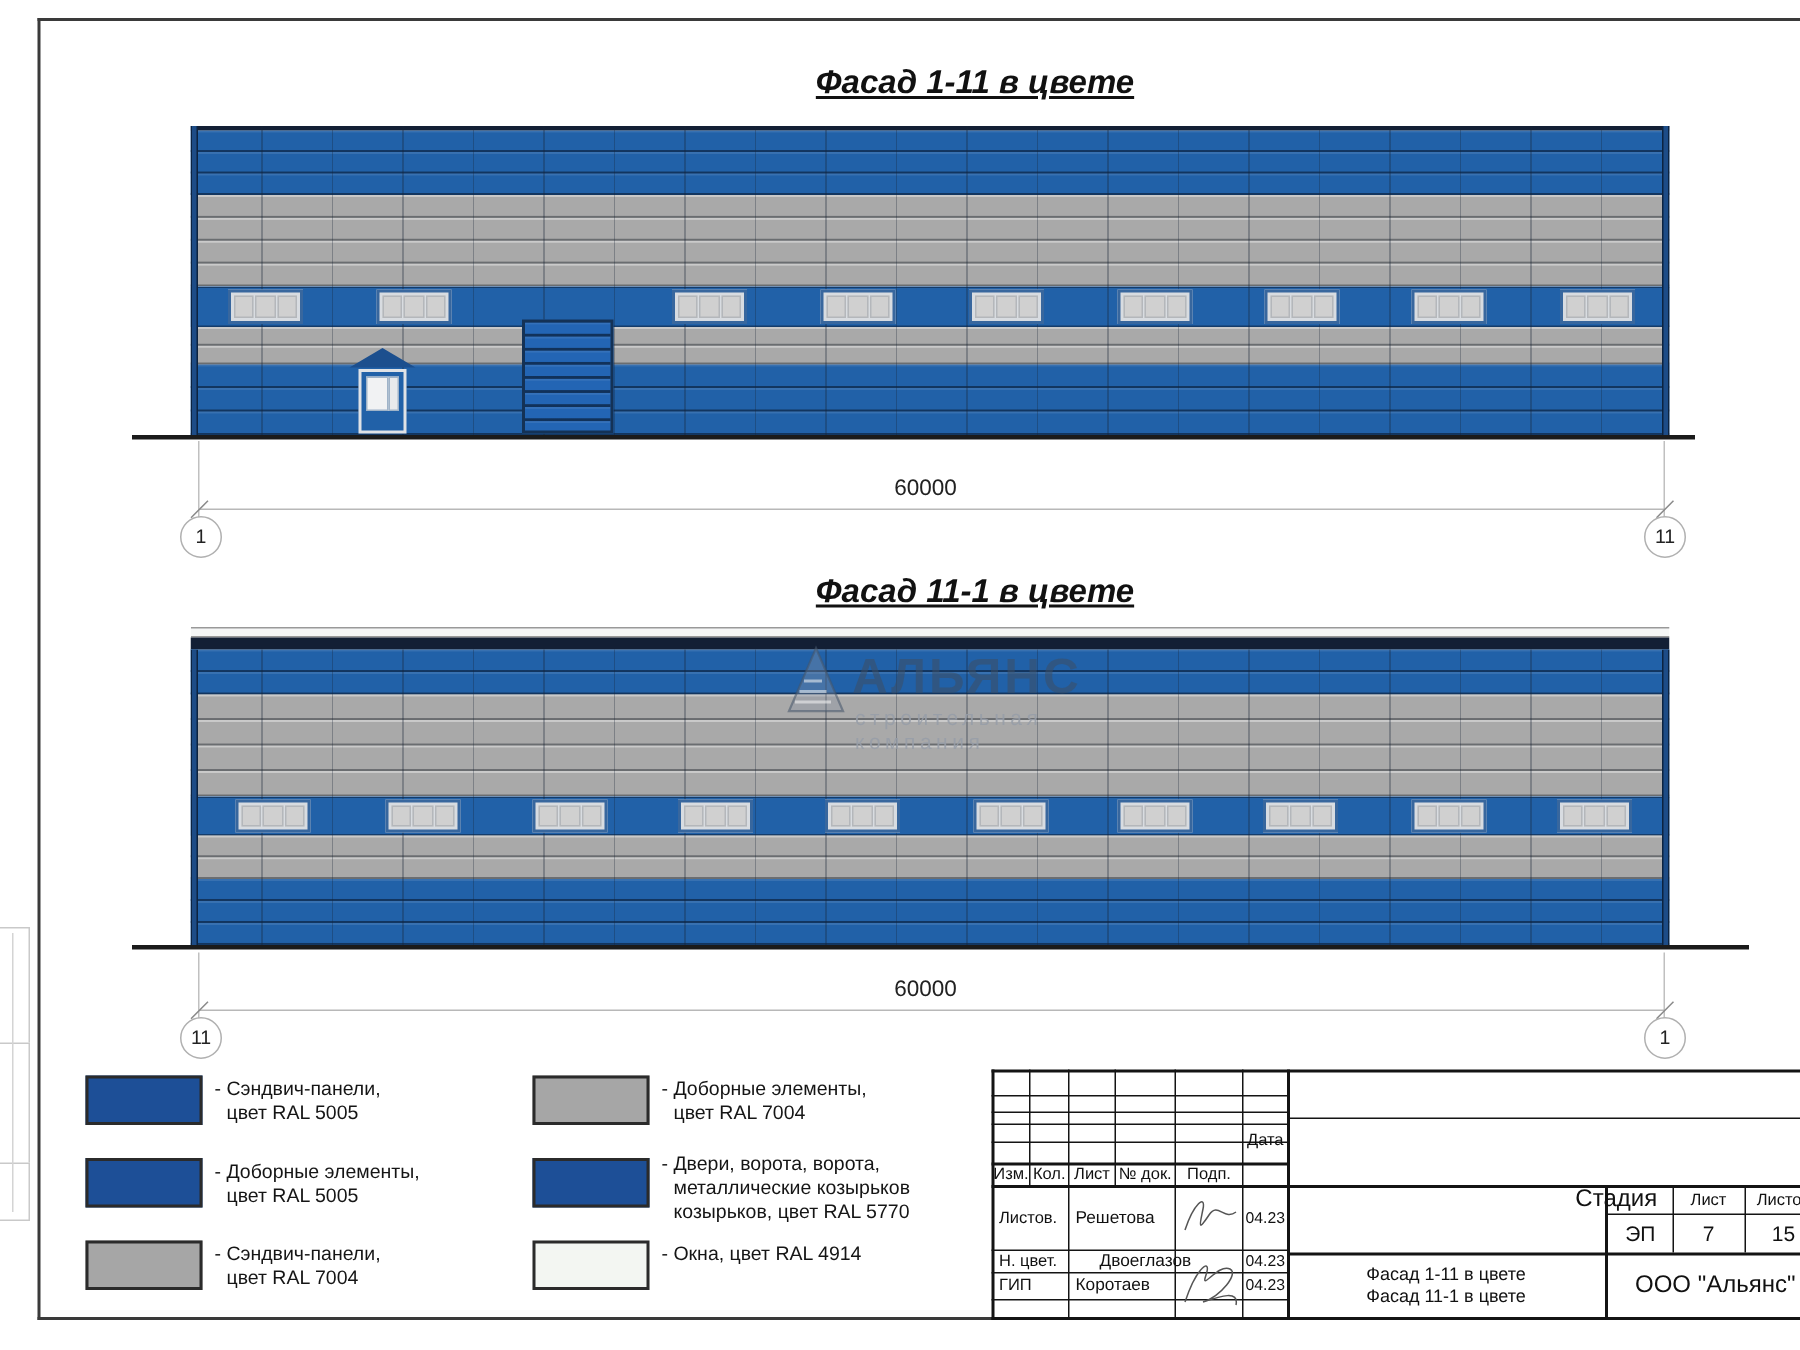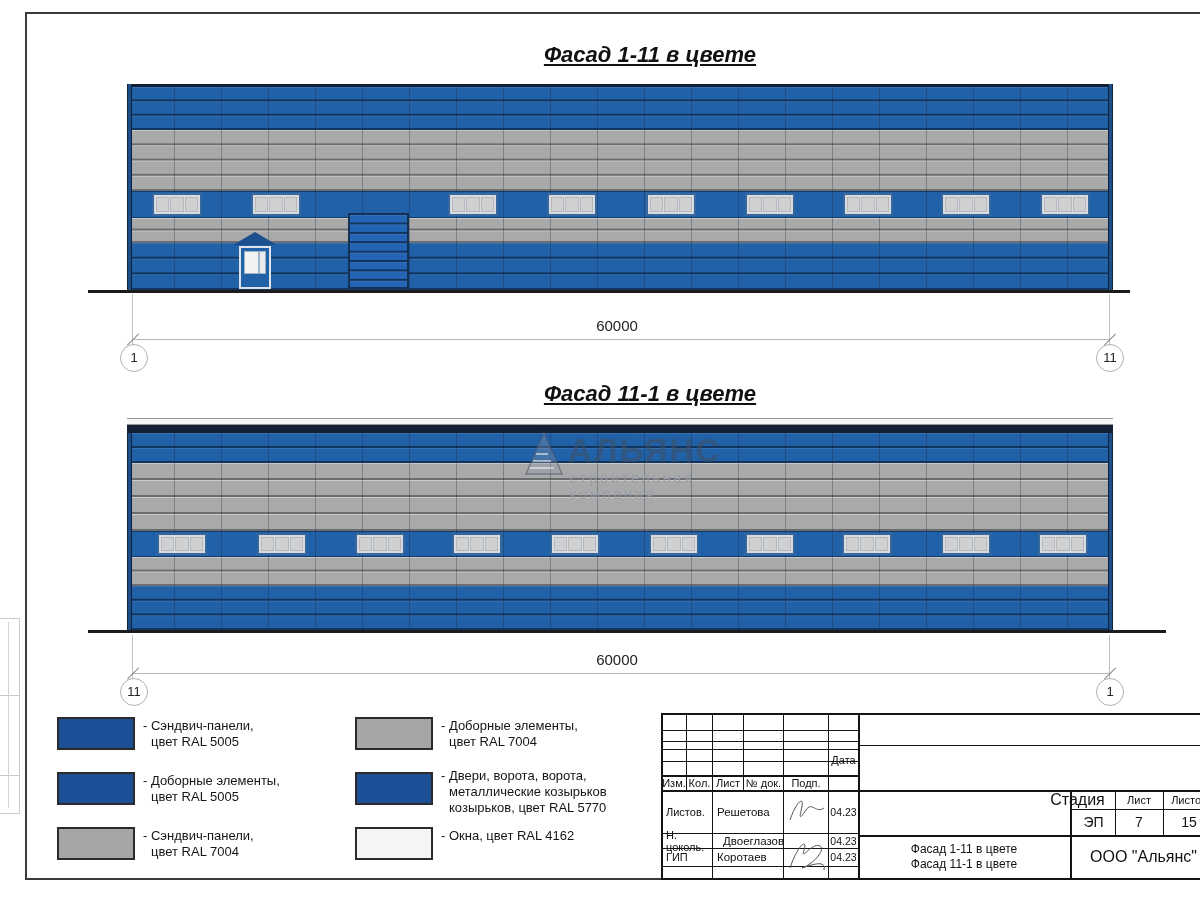--- a/index.html
+++ b/index.html
@@ -249,21 +249,21 @@
         <div>цвет RAL 7004</div>
       </div>
       <div class="legend-swatch" style="left: 355px; top: 772px; background: rgb(29, 79, 151);"></div>
       <div class="legend-text" style="left: 441px; top: 768px; width: 230px;">
         <div>- Двери, ворота, ворота,</div>
         <div>металлические козырьков</div>
         <div>козырьков, цвет RAL 5770</div>
       </div>
       <div class="legend-swatch" style="left: 355px; top: 827px; background: rgb(243, 246, 242);"></div>
       <div class="legend-text" style="left: 441px; top: 828px; width: 230px;">
-        <div>- Окна, цвет RAL 4162</div>
+        <div>- Окна, цвет RAL 4914</div>
       </div>
     </div>
 
   <div id="stamp">
       <div class="st-line" style="left: 661px; top: 713px; width: 554px; height: 2px;"></div>
       <div class="st-line" style="left: 661px; top: 713px; width: 2px; height: 167px;"></div>
       <div class="st-line" style="left: 661px; top: 878px; width: 554px; height: 2px;"></div>
       <div class="st-line" style="left: 686px; top: 713px; width: 1px; height: 77px;"></div>
       <div class="st-line" style="left: 743px; top: 713px; width: 1px; height: 77px;"></div>
       <div class="st-line" style="left: 712px; top: 713px; width: 1px; height: 167px;"></div>
@@ -288,22 +288,22 @@
       <div class="st-line" style="left: 1070px; top: 809px; width: 145px; height: 1px;"></div>
       <div class="st-text" style="left: 662px; top: 775px; width: 24px; height: 15px; font-size: 11px;">Изм.</div>
       <div class="st-text" style="left: 687px; top: 775px; width: 25px; height: 15px; font-size: 11px;">Кол.</div>
       <div class="st-text" style="left: 713px; top: 775px; width: 30px; height: 15px; font-size: 11px;">Лист</div>
       <div class="st-text" style="left: 744px; top: 775px; width: 39px; height: 15px; font-size: 11px;">№ док.</div>
       <div class="st-text" style="left: 784px; top: 775px; width: 44px; height: 15px; font-size: 11px;">Подп.</div>
       <div class="st-text" style="left: 829px; top: 752px; width: 29px; height: 15px; font-size: 11px;">Дата</div>
       <div class="st-text st-left" style="left: 663px; top: 790px; width: 48px; height: 43px; font-size: 11px; padding-left: 3px;">Листов.</div>
       <div class="st-text st-left" style="left: 714px; top: 790px; width: 68px; height: 43px; font-size: 11.5px; padding-left: 3px;">Решетова</div>
       <div class="st-text" style="left: 829px; top: 790px; width: 29px; height: 43px; font-size: 10.5px;">04.23</div>
-      <div class="st-text st-left" style="left: 663px; top: 833px; width: 48px; height: 15px; font-size: 11px; padding-left: 3px;">Н. цоколь.</div>
-      <div class="st-text st-left" style="left: 714px; top: 833px; width: 68px; height: 15px; font-size: 11.5px; padding-left: 9px;">Двоеглазов</div>
+      <div class="st-text st-left" style="left: 663px; top: 833px; width: 48px; height: 15px; font-size: 11px; padding-left: 3px;">Н. цвет.</div>
+      <div class="st-text st-left" style="left: 714px; top: 833px; width: 68px; height: 15px; font-size: 11.5px; padding-left: 19px;">Двоеглазов</div>
       <div class="st-text" style="left: 829px; top: 833px; width: 29px; height: 15px; font-size: 10.5px;">04.23</div>
       <div class="st-text st-left" style="left: 663px; top: 848px; width: 48px; height: 18px; font-size: 11px; padding-left: 3px;">ГИП</div>
       <div class="st-text st-left" style="left: 714px; top: 848px; width: 68px; height: 18px; font-size: 11.5px; padding-left: 3px;">Коротаев</div>
       <div class="st-text" style="left: 829px; top: 848px; width: 29px; height: 18px; font-size: 10.5px;">04.23</div>
       <div class="st-text" style="left: 1036px; top: 790px; width: 43px; height: 19px; font-size: 16px; margin-left: 20px;">Стадия</div>
       <div class="st-text" style="left: 1116px; top: 790px; width: 46px; height: 19px; font-size: 11px;">Лист</div>
       <div class="st-text" style="left: 1164px; top: 790px; width: 50px; height: 19px; font-size: 11px;">Листов</div>
       <div class="st-text" style="left: 1072px; top: 809px; width: 43px; height: 26px; font-size: 14px;">ЭП</div>
       <div class="st-text" style="left: 1116px; top: 809px; width: 46px; height: 26px; font-size: 14px;">7</div>
       <div class="st-text" style="left: 1164px; top: 809px; width: 50px; height: 26px; font-size: 14px;">15</div>

